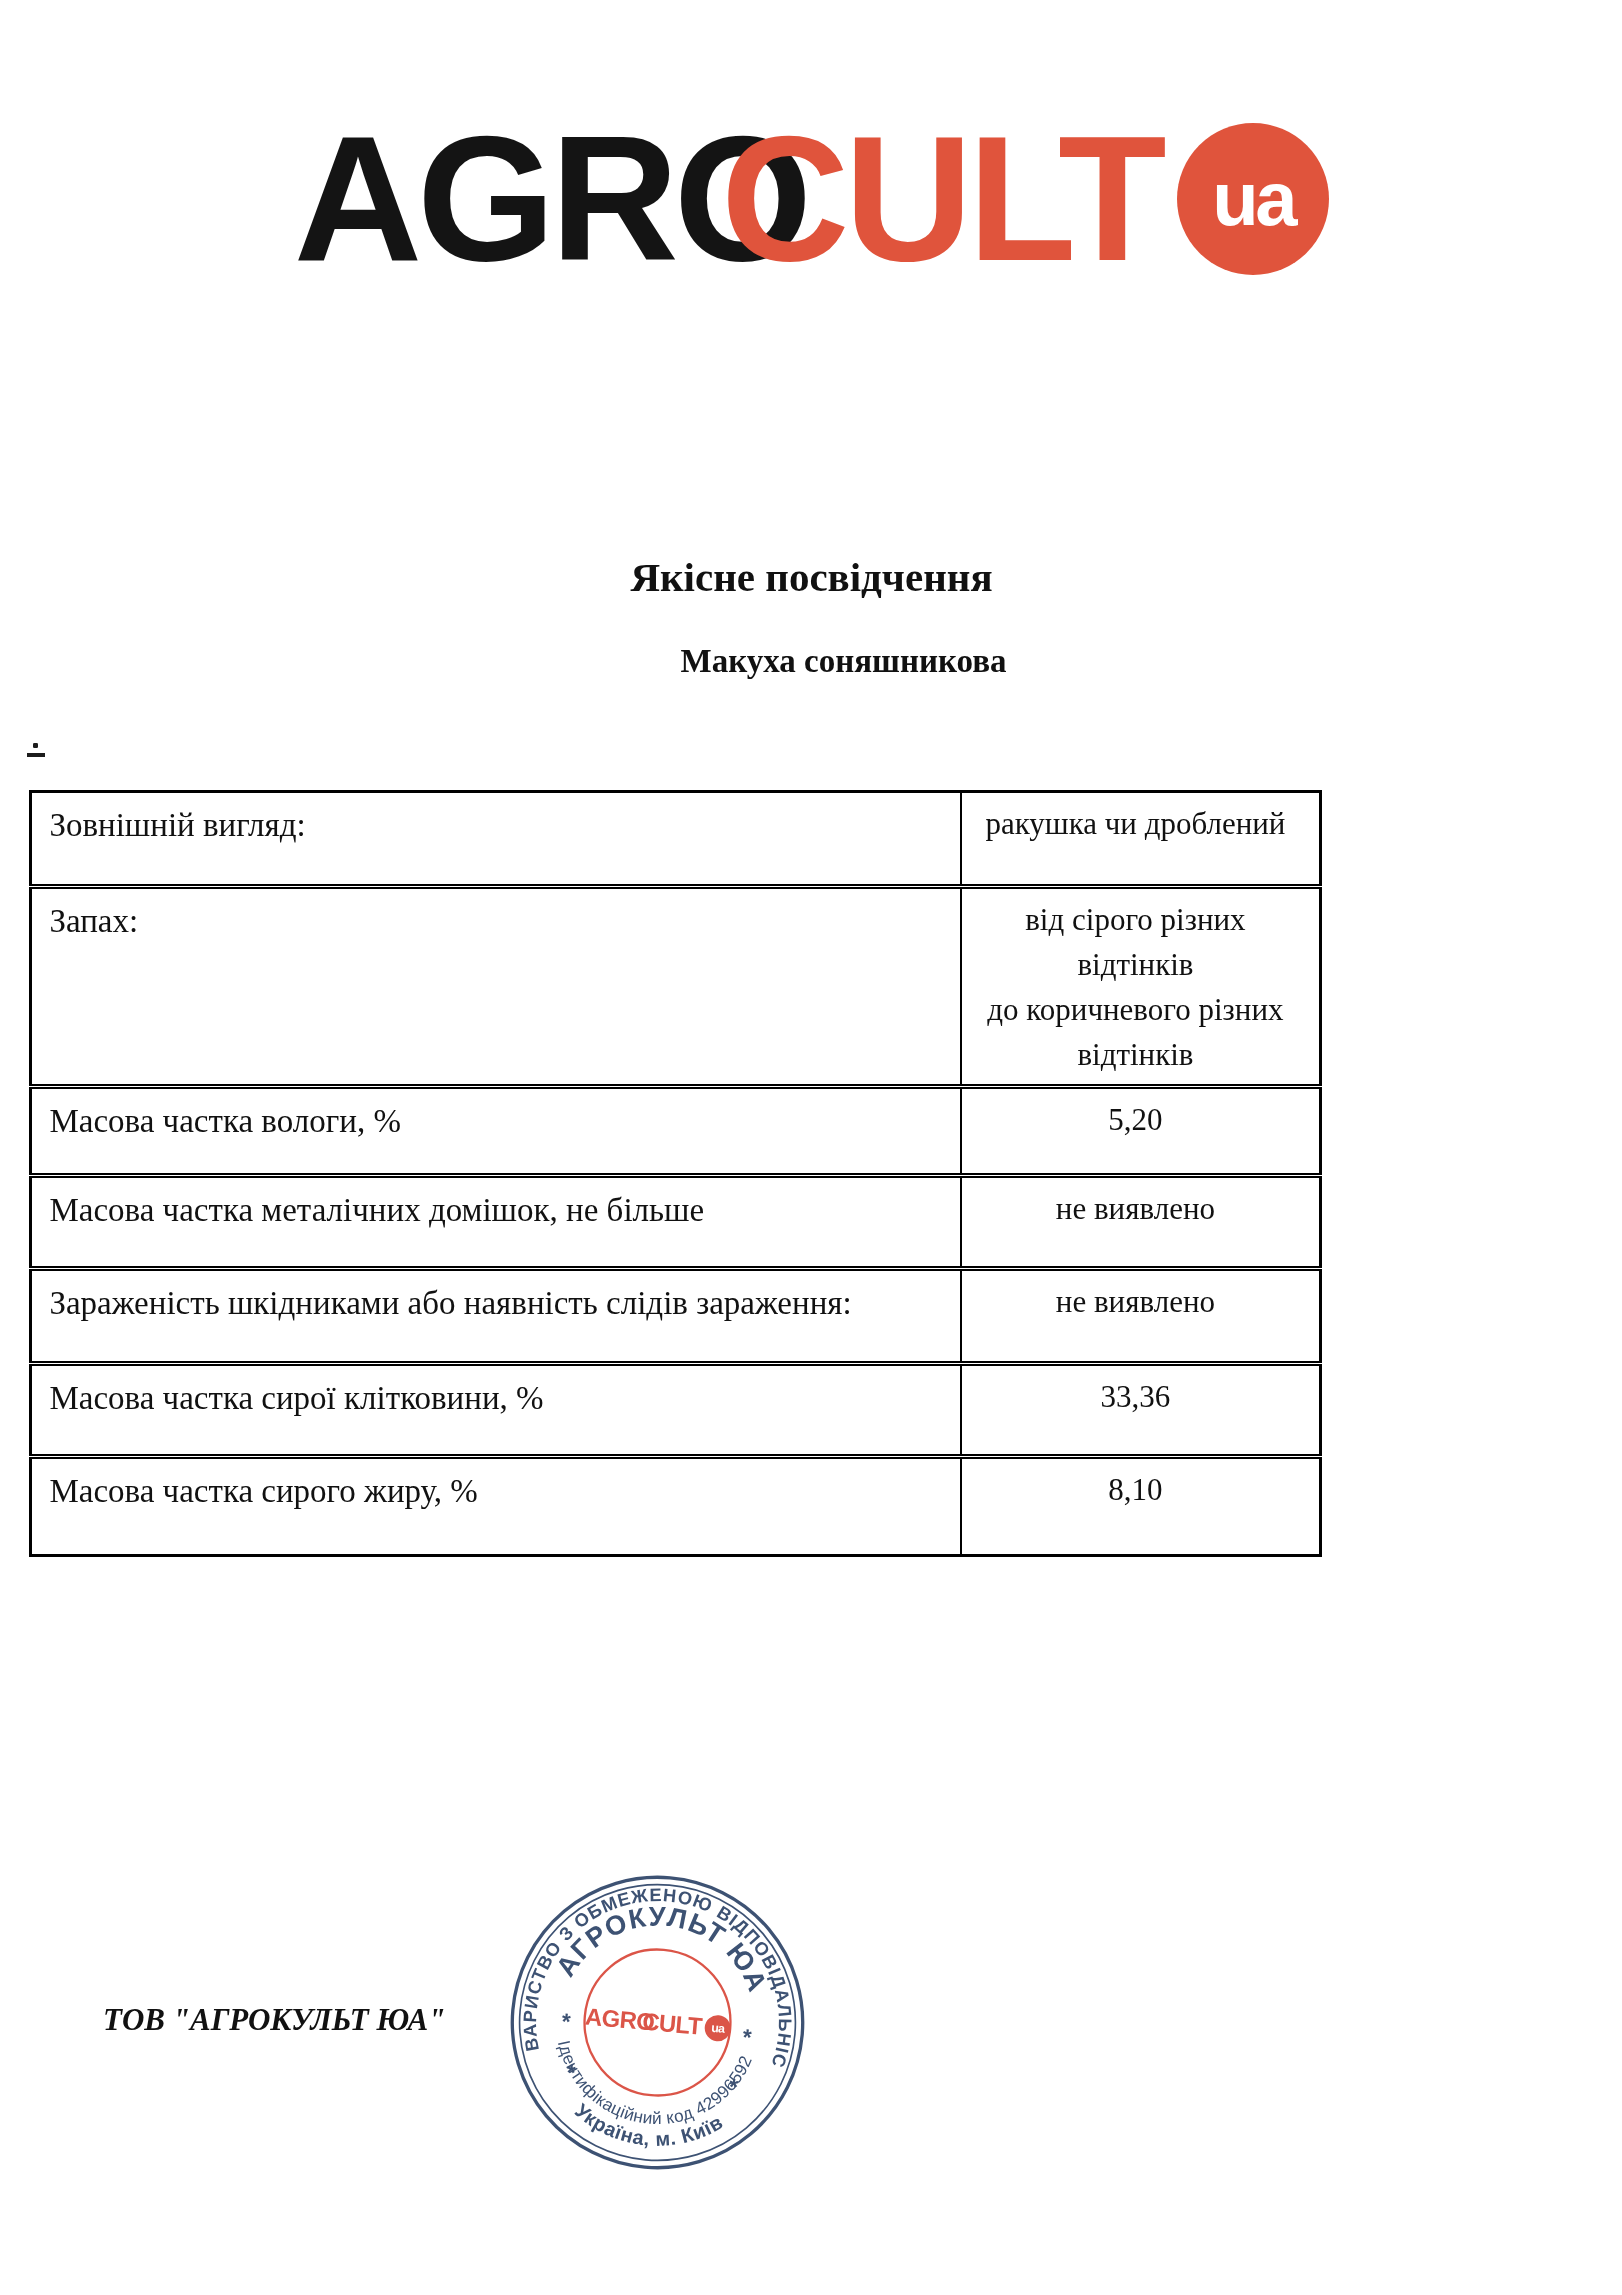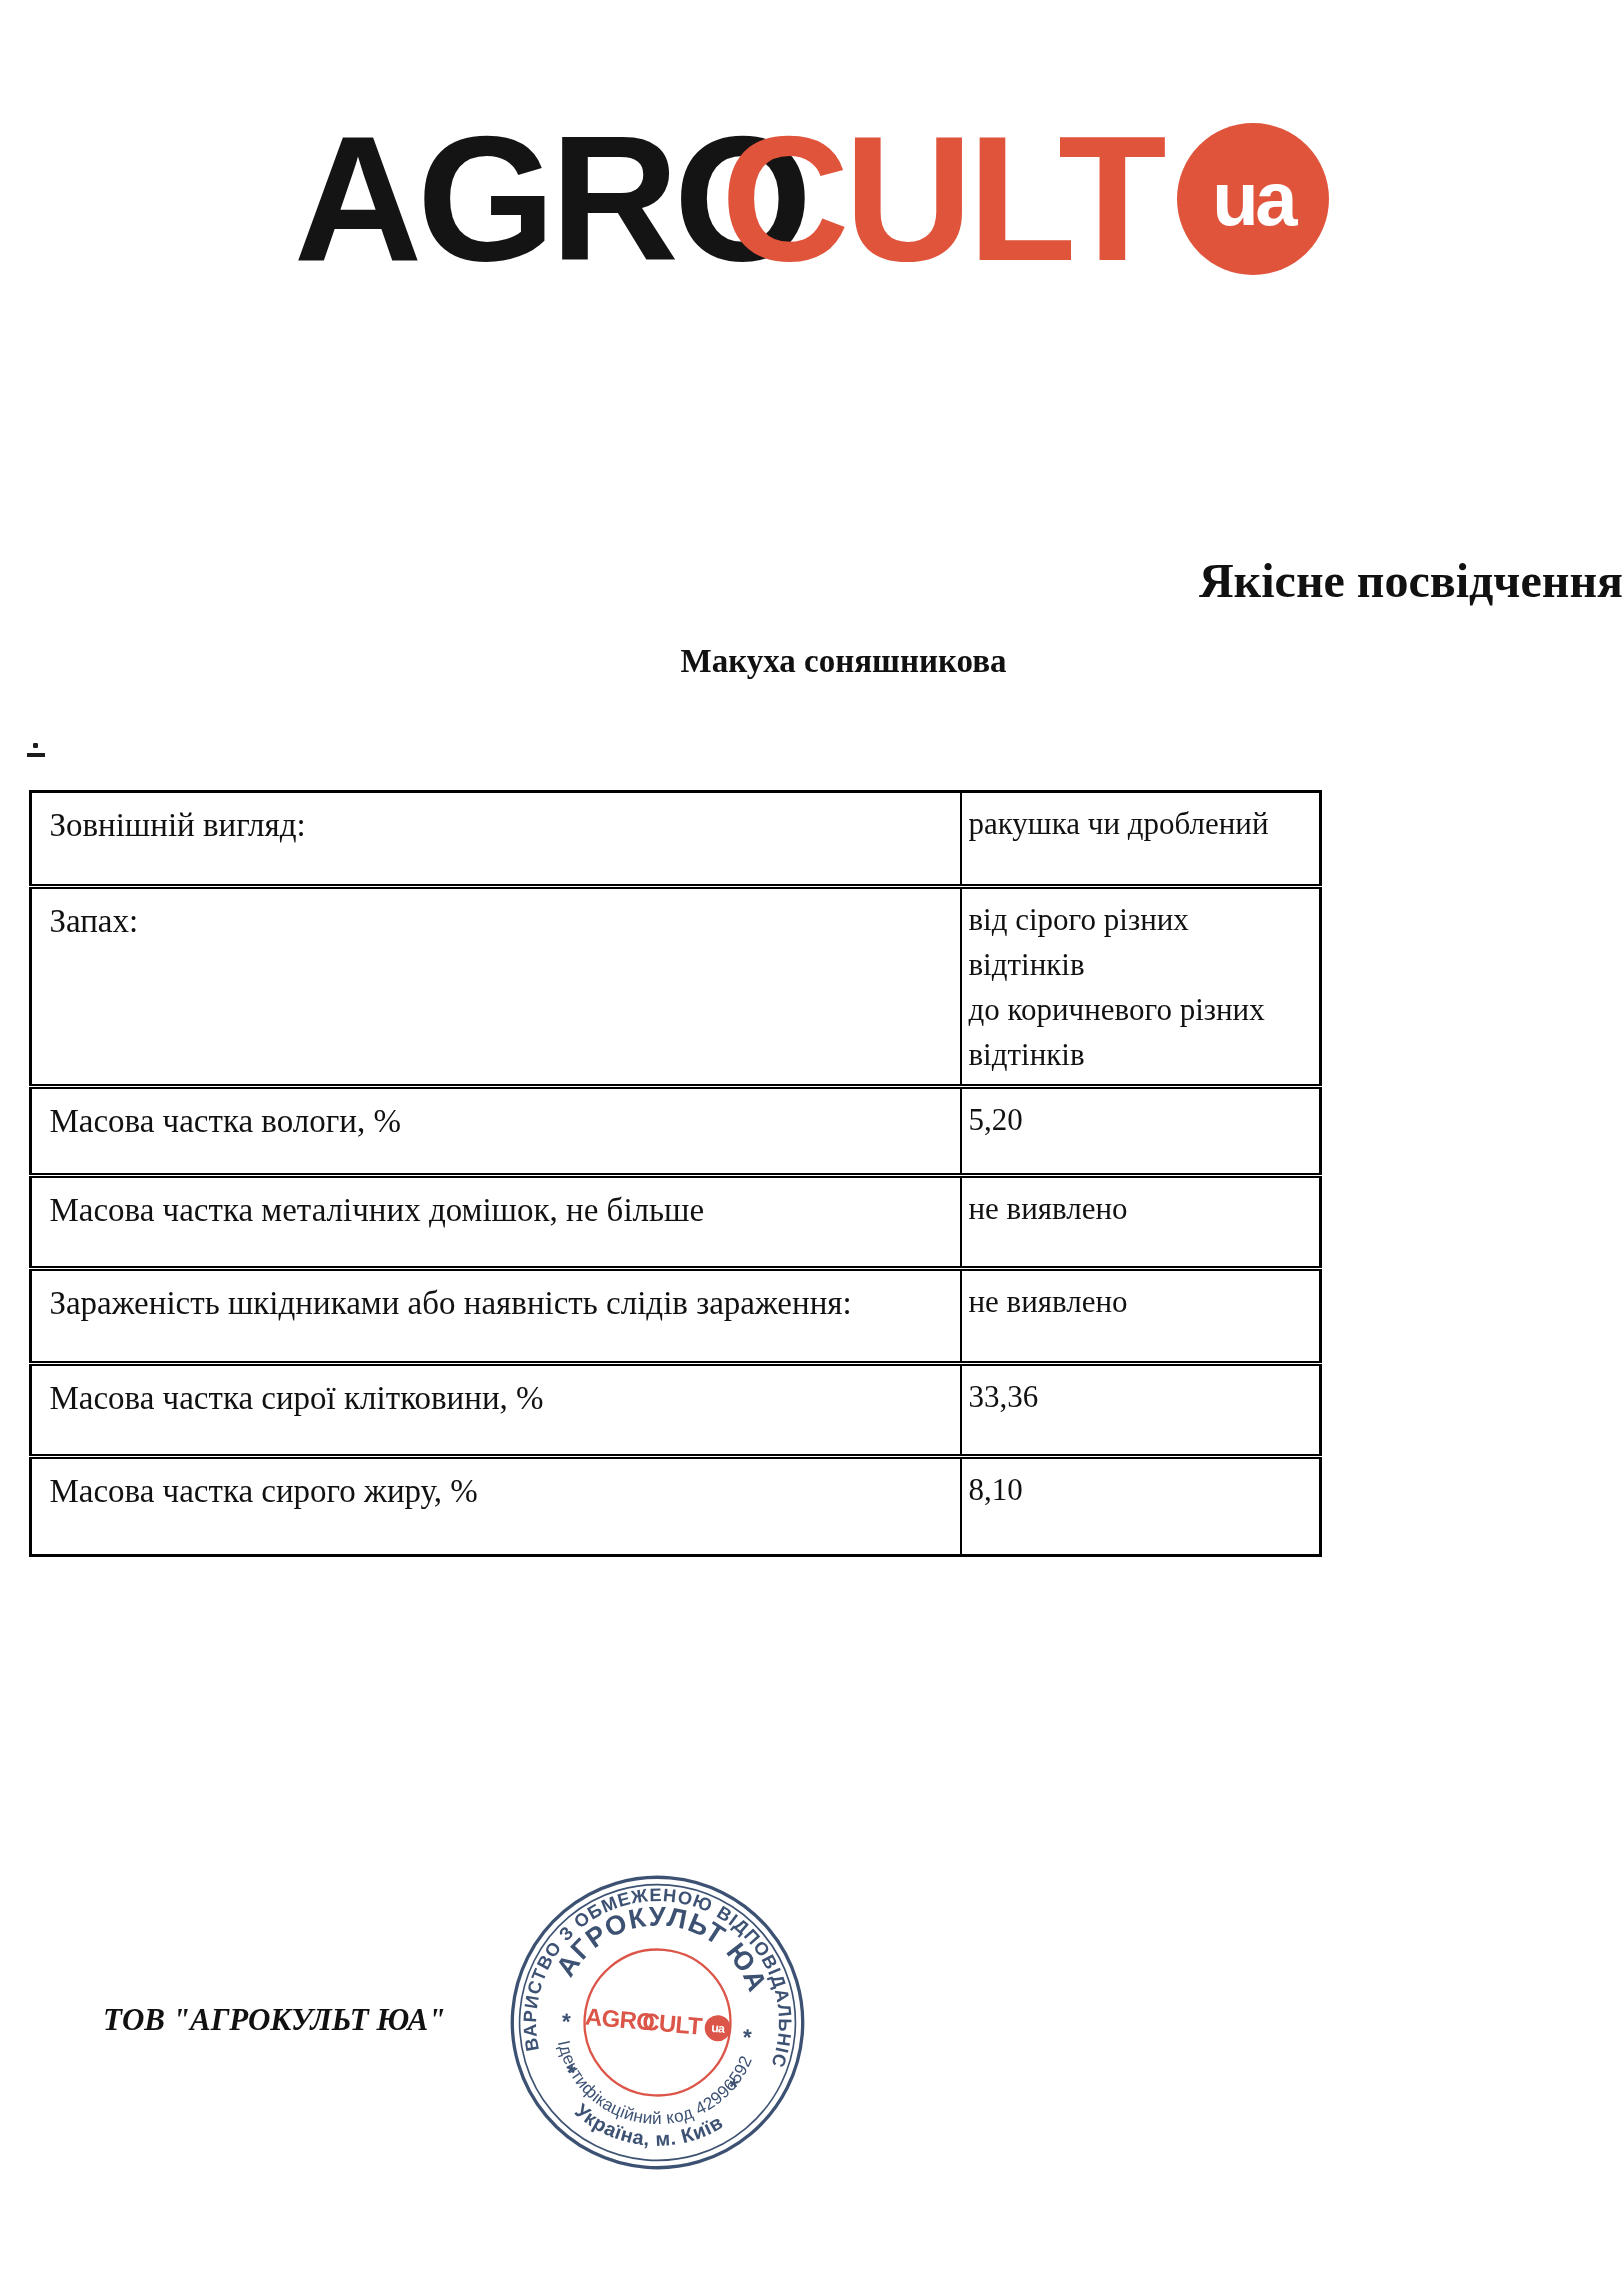--- a/index.html
+++ b/index.html
@@ -19,40 +19,40 @@
   .l-cult { color:#e0543c; margin-left:-86px; position:relative; z-index:2; }
   .ua-badge { background:#e0543c; color:#ffffff; border-radius:50%;
               display:flex; align-items:center; justify-content:center;
               font-family:"Liberation Sans", sans-serif; font-weight:700; }
   .logo--main .ua-badge { width:152px; height:152px; font-size:76px;
                           letter-spacing:-3.3px; margin-left:15.7px; }
 
   
   .title, .subtitle { position:absolute; left:0; width:100%;
                       text-align:center; font-weight:700; }
-  .title    { top:553px; font-size:48px;text-align:right; }
+  .title    { top:553px; font-size:41px; }
   .subtitle { top:643px; font-size:33px;padding-left:32px; }
 
   
   .stray-dot  { position:absolute; left:33px; top:743px; width:5.2px; height:5.2px;
                 background:#1c1c1c; border-radius:1.3px; }
   .stray-dash { position:absolute; left:27px; top:753px; width:17.7px; height:3.9px;
                 background:#1c1c1c; }
 
   
   .qc-table { position:absolute; top:790px; left:29.4px; width:1293px;
               border-collapse:collapse; table-layout:fixed;
               border:3.3px solid #000; }
   .qc-table td { border-left:2px solid #000; border-right:2px solid #000;
                  border-top:none; border-bottom:5.2px double #000;
                  vertical-align:top; padding:9.2px 17px 6.5px 17px;
                  font-size:33px; line-height:1.45; }
   .qc-table tr:last-child td { border-bottom:3.3px solid #000; }
   .qc-table td.lbl { text-align:left; }
-  .qc-table td.val { text-align:left; white-space:pre-line;
+  .qc-table td.val { text-align:center; white-space:pre-line;
                      font-size:31px; padding-left:6.5px; padding-right:17px; }
   .r1 td { height:75px; } .r2 td { height:153px; } .r3 td { height:157px; }
   .r4 td { height:68px; } .r5 td { height:72px; } .r6 td { height:75px; }
   .r7 td { height:72px; } .r8 td { height:72px; } .r9 td { height:79px; }
 
   
   .company { position:absolute; left:103px; top:2002px;
              font-size:31px; font-weight:700; font-style:italic; }
 
   

